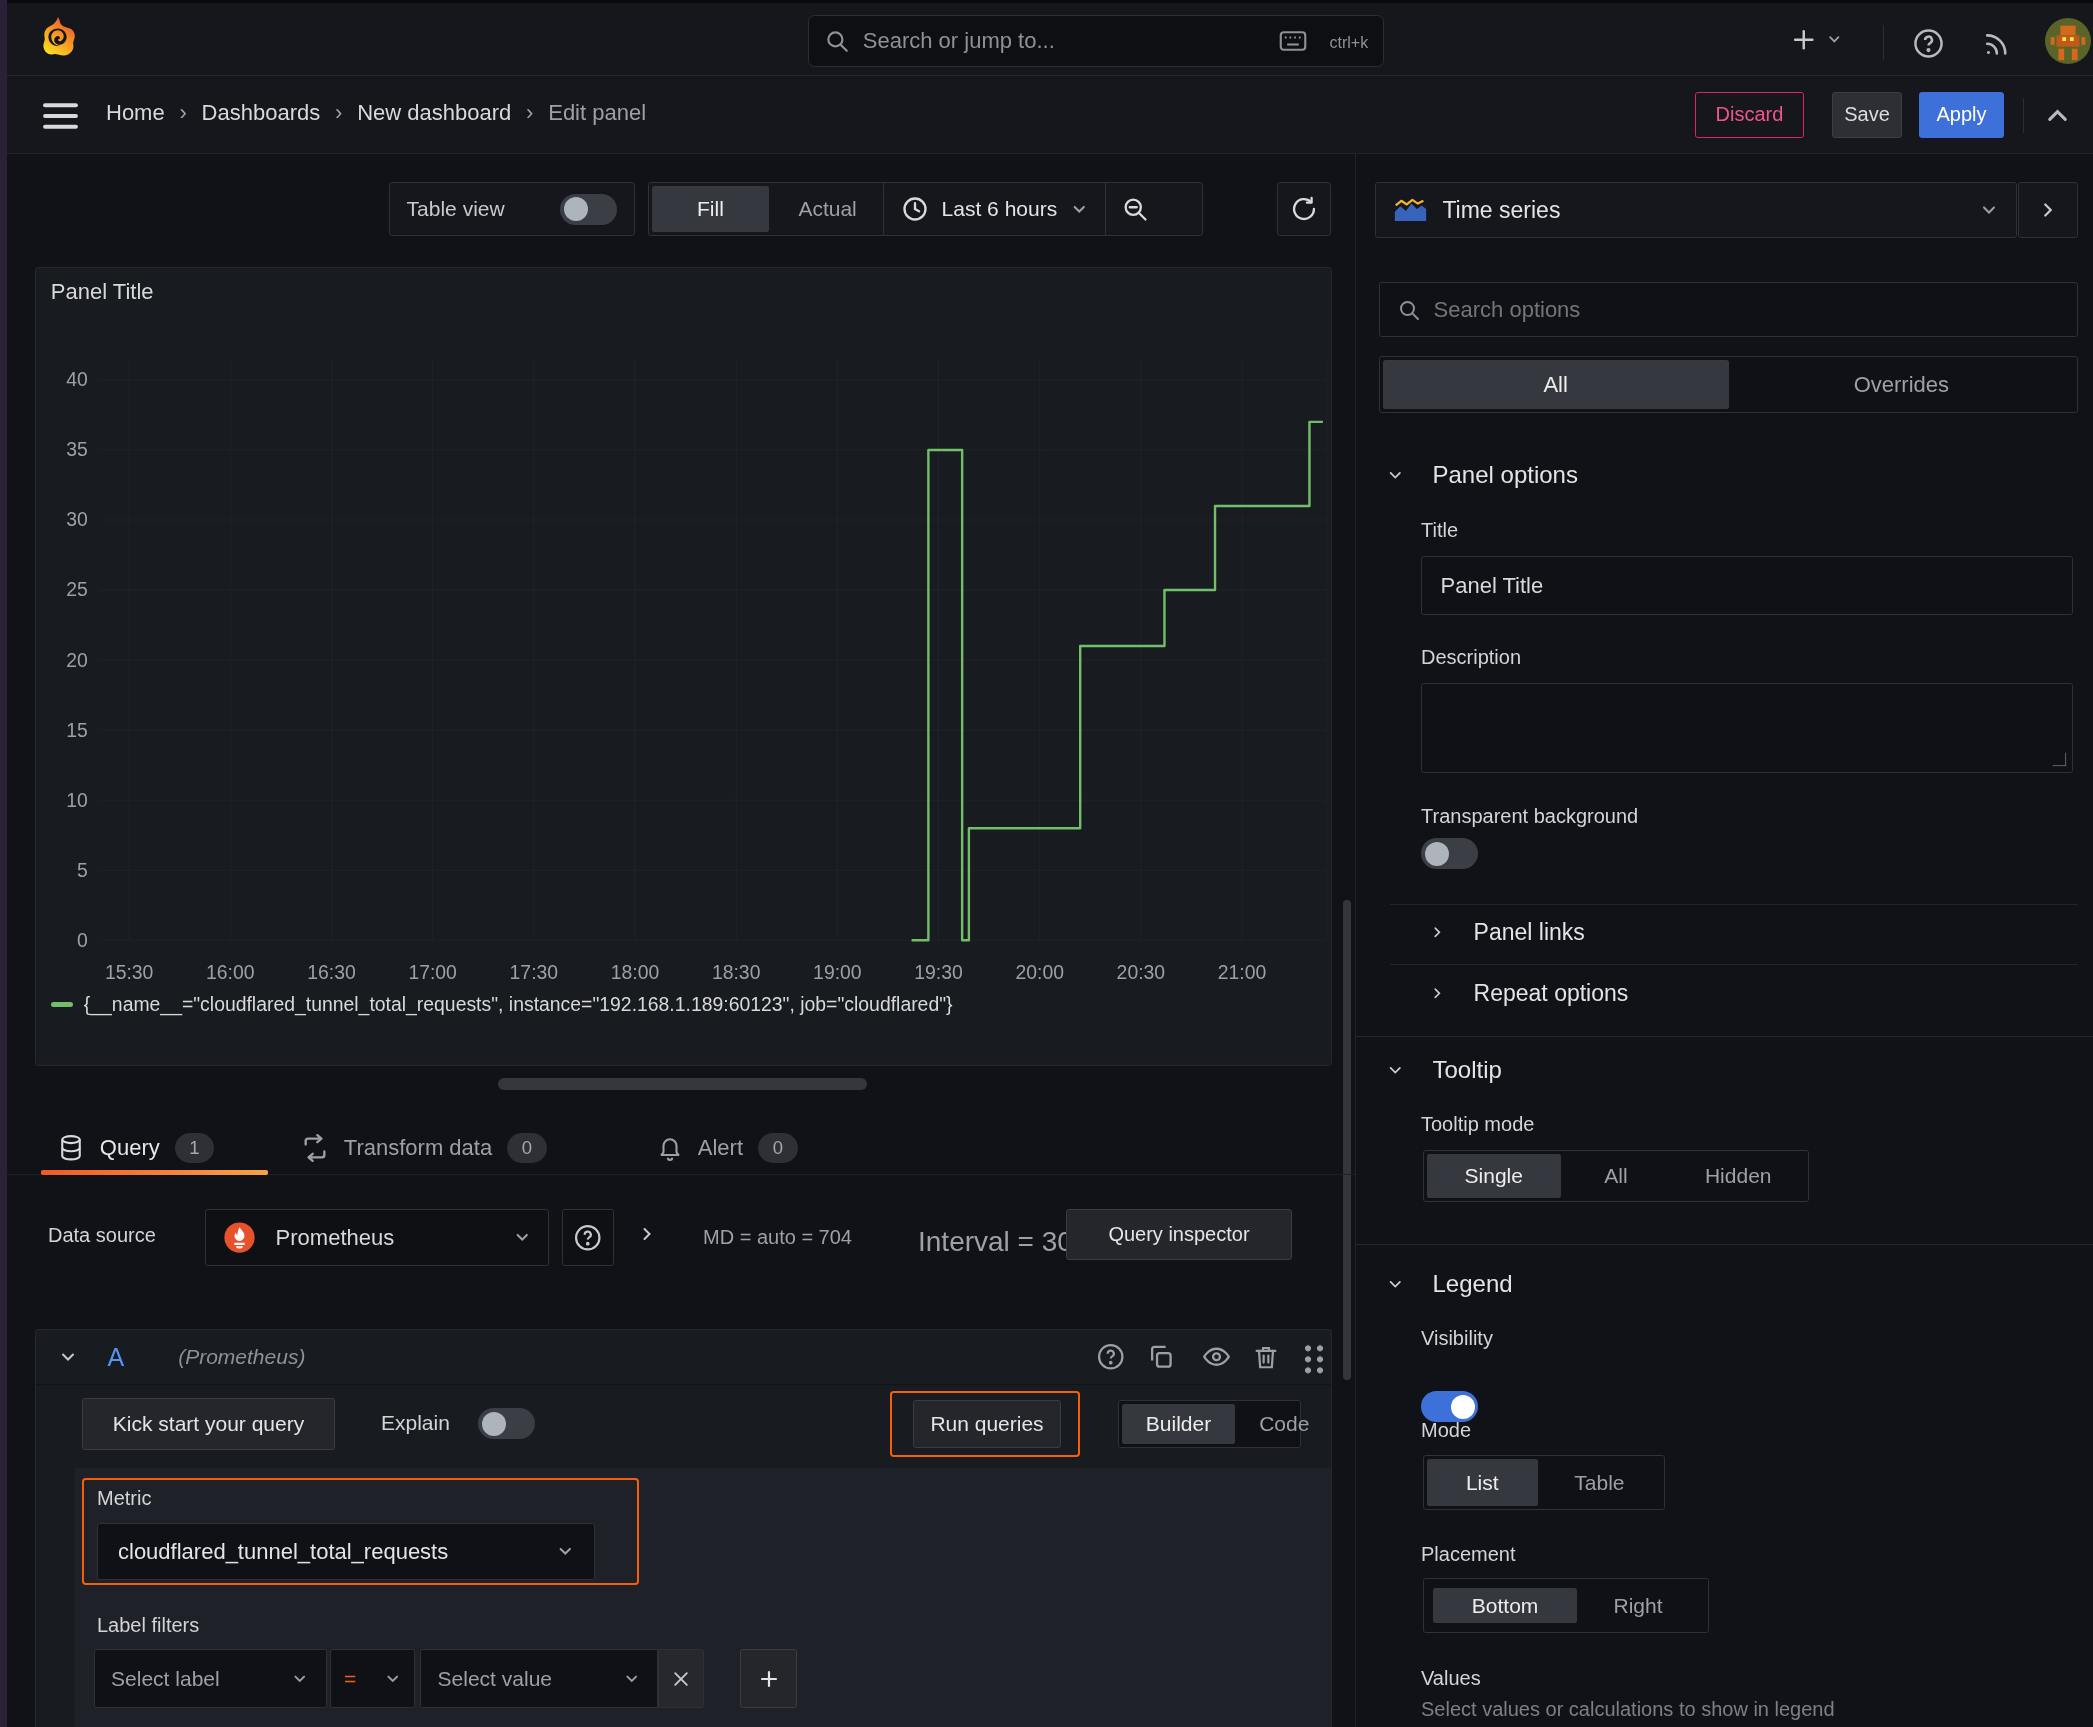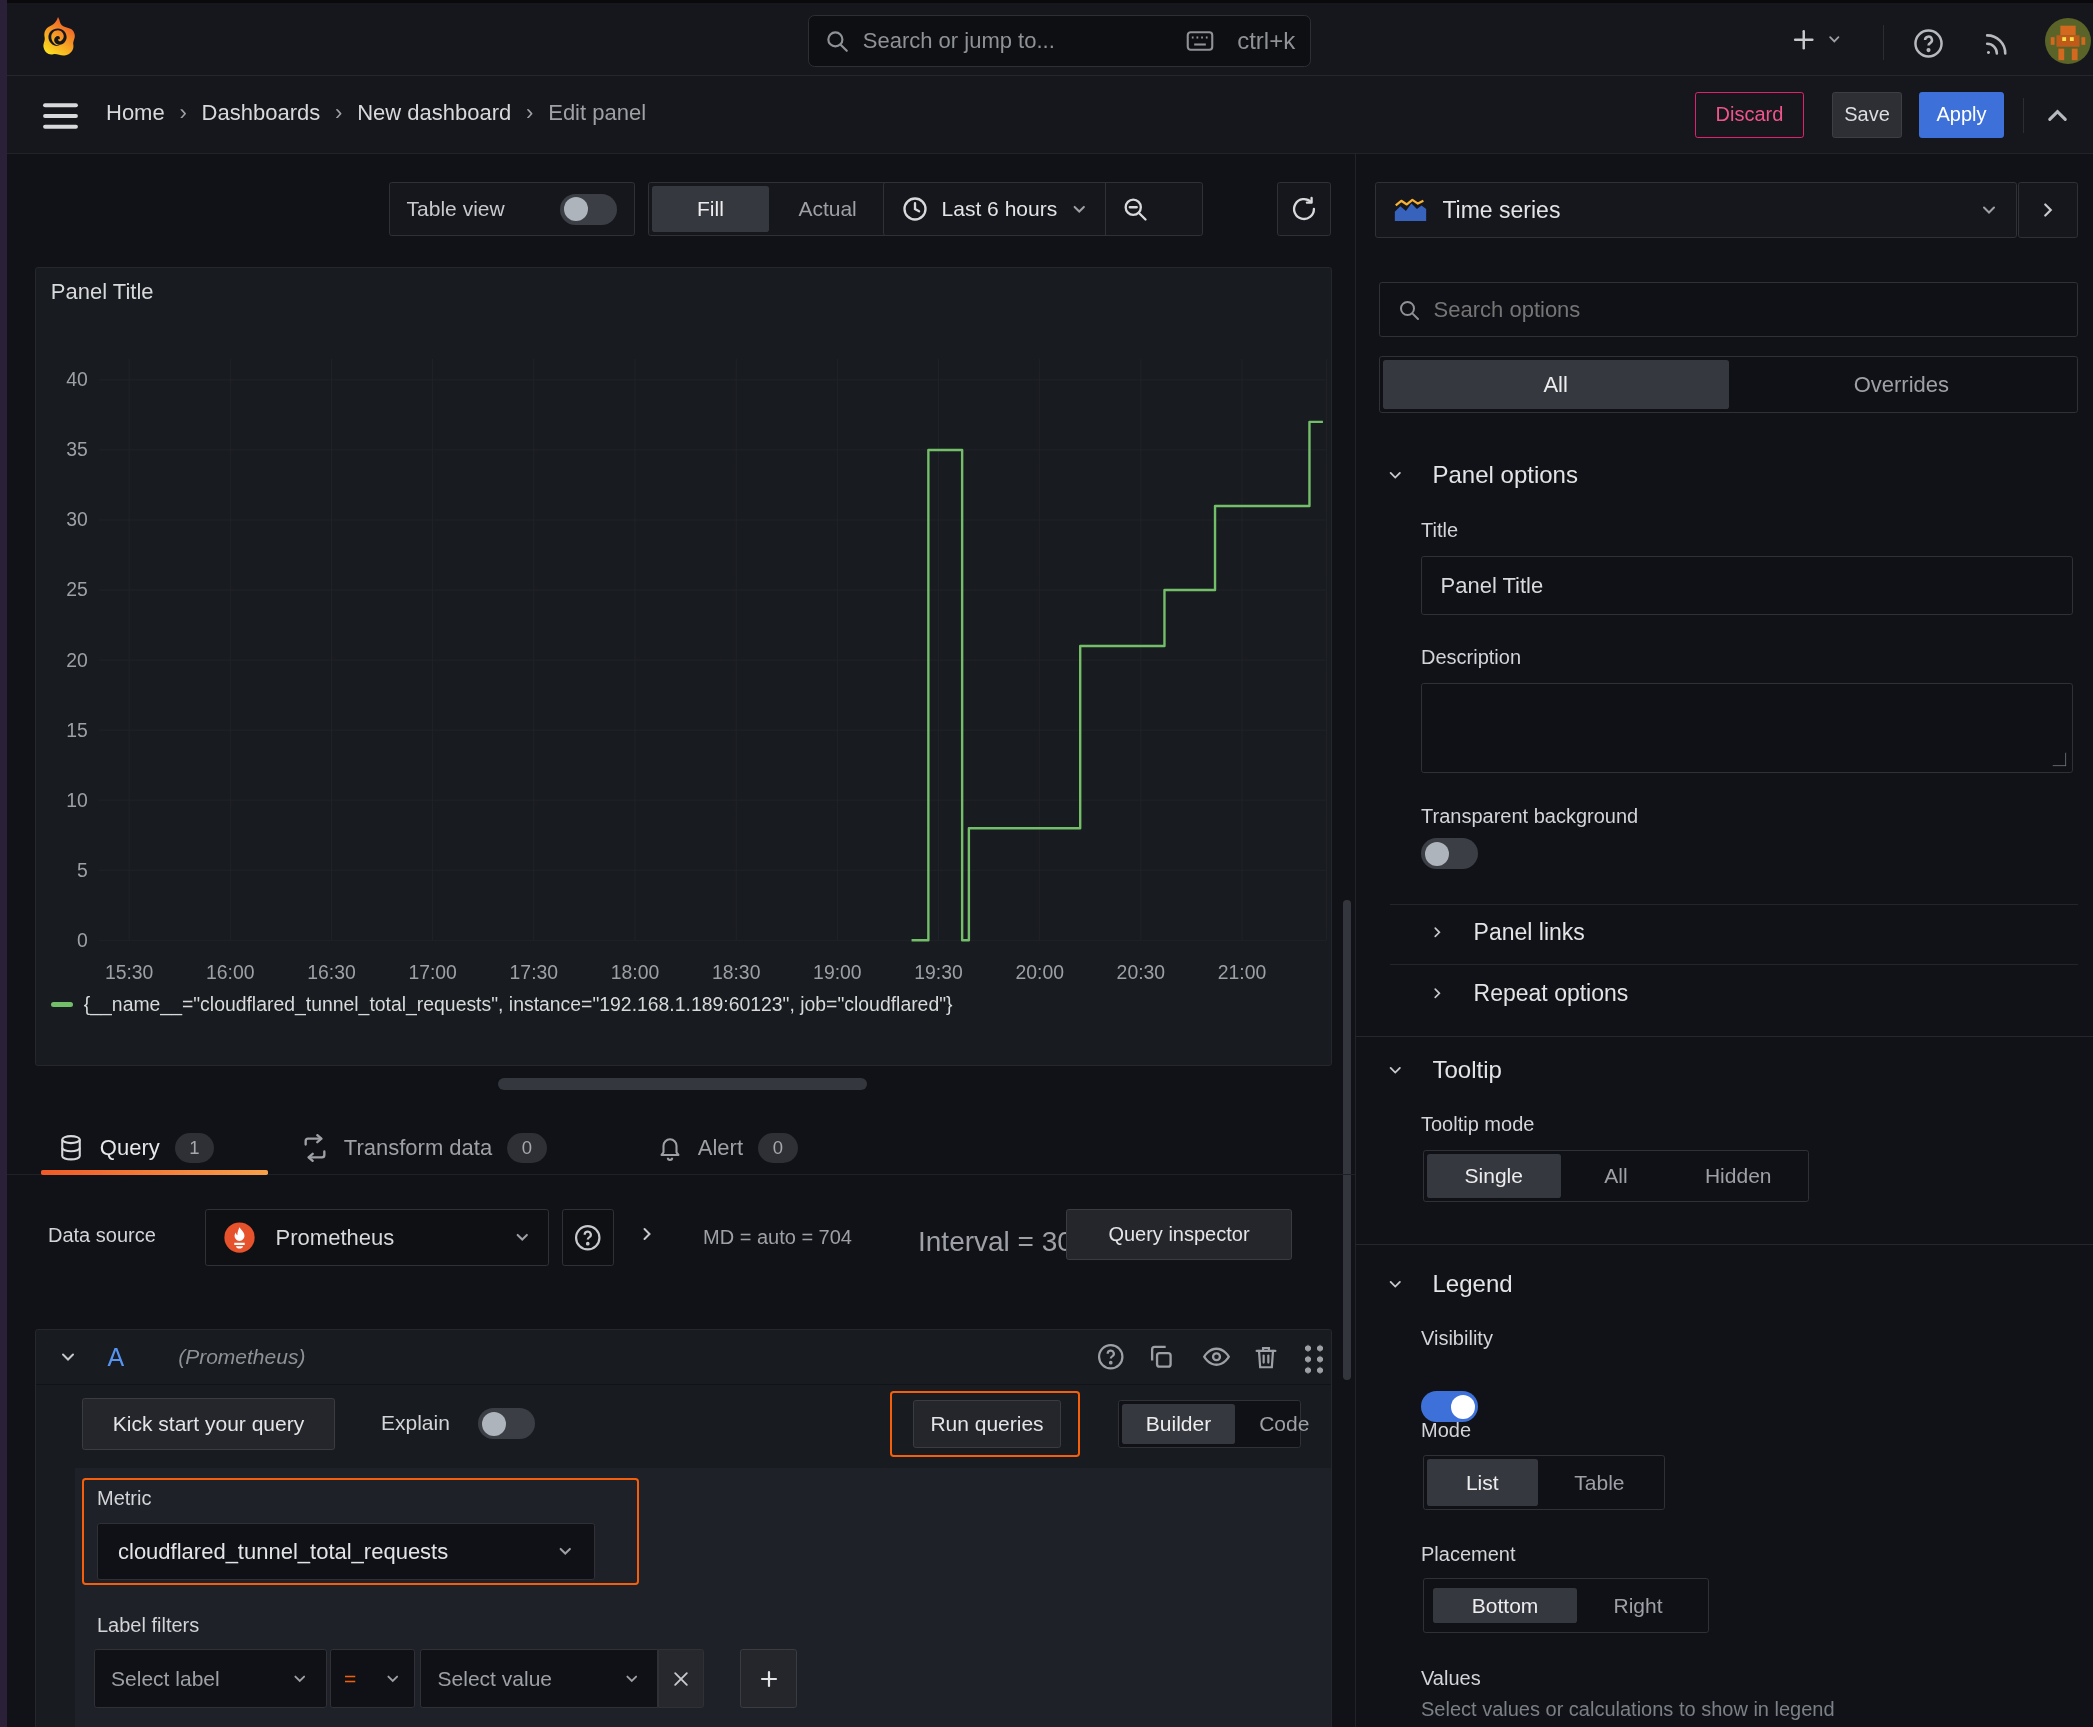--- a/index.html
+++ b/index.html
@@ -4,24 +4,24 @@
 <style>
   *{box-sizing:border-box;margin:0;padding:0}
   html,body{width:2093px;height:1728px;background:#111217;font-family:"Liberation Sans",sans-serif;color:#d8d9da;overflow:hidden}
   .app{position:relative;width:2093px;height:1728px;background:#111217;overflow:hidden}
   .abs{position:absolute}
   .row{display:flex;align-items:center}
   
   .topnav{left:0;top:0;width:2093px;height:76px;background:#16171c;border-top:3.7px solid #0a0a0c;border-bottom:0.9px solid #26272d;z-index:5}
   .crumbbar{left:0;top:76px;width:2093px;height:78px;background:#16171c;border-bottom:0.9px solid #222329;z-index:5}
   .leftstrip{left:0;top:0;width:6.5px;height:1728px;background:#2a2138;z-index:9}
-  .searchbox{position:absolute;left:808px;top:12px;width:503px;height:52px;background:#0e0f13;border:0.9px solid #2e2f35;border-radius:6.5px;display:flex;align-items:center;padding:0 14.8px;gap:13px}
+  .searchbox{position:absolute;left:808px;top:12px;width:576px;height:52px;background:#0e0f13;border:0.9px solid #2e2f35;border-radius:6.5px;display:flex;align-items:center;padding:0 14.8px;gap:13px}
   .searchbox input{flex:1;background:transparent;border:none;outline:none;color:#c7c9cc;font-size:22px;font-family:inherit}
   .searchbox input::placeholder{color:#8e9196}
-  .shortcut{display:flex;align-items:center;gap:23px;color:#8e9196;font-size:24px}
+  .shortcut{display:flex;align-items:flex-end;gap:23px;color:#8e9196;font-size:16px}
   .navdivider{position:absolute;width:0.9px;height:35px;background:#2c2d33}
   
   .btn{display:flex;align-items:center;justify-content:center;border-radius:2.8px;font-size:20px;cursor:pointer;white-space:nowrap}
   .btn-outline-danger{border:0.9px solid #e0226e;color:#f0558a;background:transparent}
   .btn-secondary{background:#2e2f35;border:0.9px solid #3d3e44;color:#dcdde0}
   .btn-primary{background:#3d71d9;border:0.9px solid #3d71d9;color:#fff}
   .btn-tool{background:#24262c;border:0.9px solid #3a3c42;color:#e3e4e6}
   
   .group{position:absolute;display:flex;align-items:center;border:0.9px solid #2f3136;border-radius:2.8px;background:#16171c;color:#c7c9cc;font-size:21px}
   .seg{display:flex;align-items:center;height:100%}

